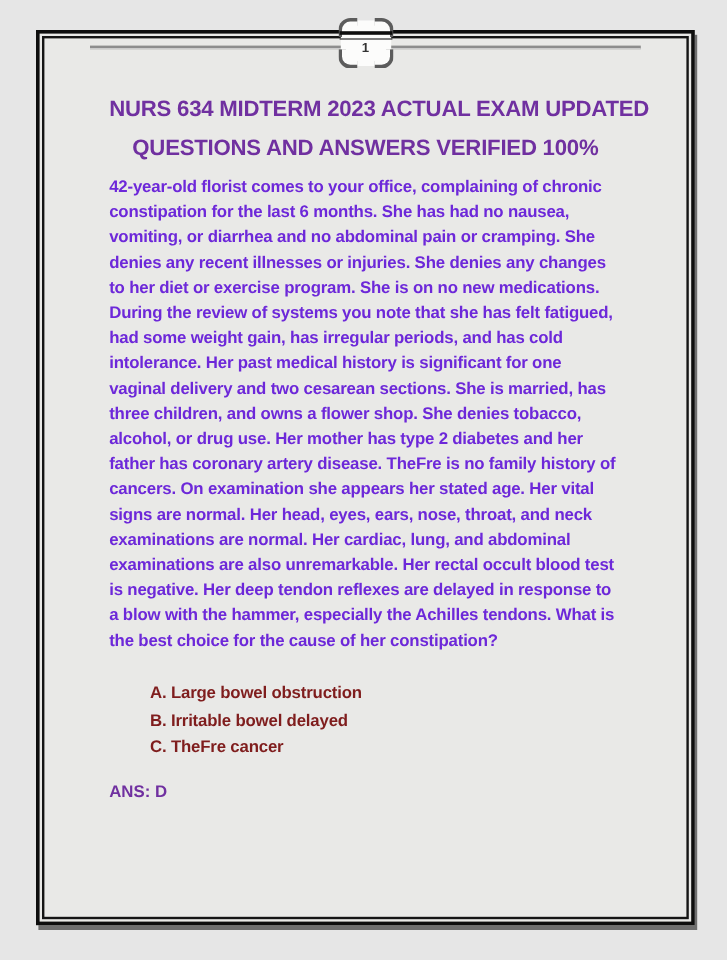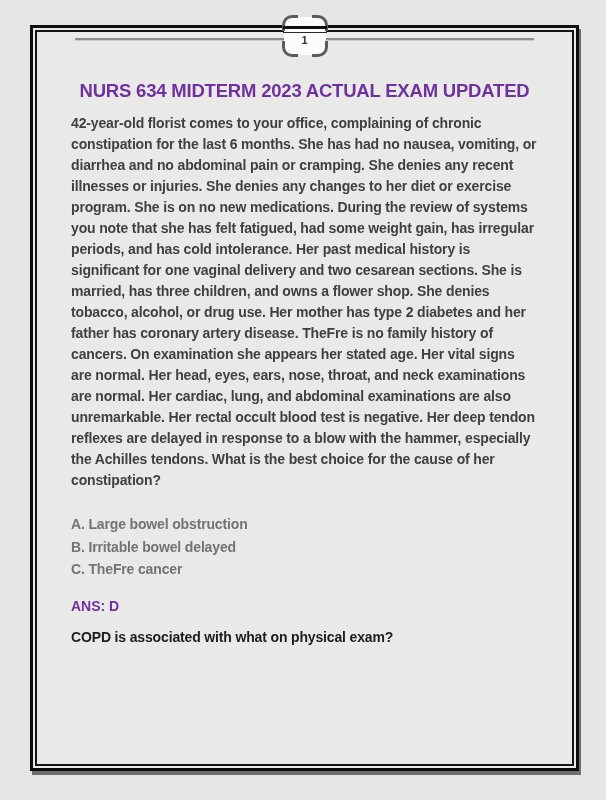--- a/index.html
+++ b/index.html
@@ -85,50 +85,51 @@
     border: 3px solid #5c5c5c;
   }
   .br.tl { top: -2px; left: -2px; border-right: none; border-bottom: none; border-top-left-radius: 10px; }
   .br.tr { top: -2px; right: -2px; border-left: none; border-bottom: none; border-top-right-radius: 10px; }
   .br.bl { bottom: -2px; left: -2px; border-right: none; border-top: none; border-bottom-left-radius: 10px; }
   .br.brc { bottom: -2px; right: -2px; border-left: none; border-top: none; border-bottom-right-radius: 10px; }
   
   .content {
     position: absolute;
     left: 0; right: 0; top: 0;
-    padding: 0 38px;
+    padding: 0 58px;
   }
   .doc-title {
     margin: 47px 0 0 0;
     text-align: center;
     color: #7030A0;
     font-size: 18.5px;
     font-weight: 700;
     line-height: 32px;
     letter-spacing: -0.2px;
   }
   .doc-title div { white-space: nowrap; }
   .stem {
     margin-top: 6px;
-    color: #404040;
+    color: #6d28d9;
     font-size: 14px;
     font-weight: 700;
     line-height: 21px;
     letter-spacing: -0.15px;
     text-align: left;
   }
   .options {
     margin-top: 22px;
   }
   .option {
-    color: #737373;
+    color: #7f1d1d;
     font-size: 14px;
     font-weight: 700;
     line-height: 22.5px;
     letter-spacing: -0.15px;
+    margin-left: 34px;
   }
   .answer {
     margin-top: 14px;
     color: #7030A0;
     font-size: 14px;
     font-weight: 700;
     line-height: 22px;
   }
   .next-question {
     margin-top: 9px;
@@ -154,28 +155,28 @@
       <span class="br bl"></span>
       <span class="br brc"></span>
       <span class="tab-stripe-thick"></span>
       <span class="tab-stripe-thin"></span>
       <span class="tab-number">1</span>
     </div>
 
     <div class="content">
       <h1 class="doc-title">
         <div>NURS 634 MIDTERM 2023 ACTUAL EXAM UPDATED</div>
+        <div>QUESTIONS AND ANSWERS VERIFIED 100%</div>
       </h1>
 
       <p class="stem">42-year-old florist comes to your office, complaining of chronic constipation for the last 6 months. She has had no nausea, vomiting, or diarrhea and no abdominal pain or cramping. She denies any recent illnesses or injuries. She denies any changes to her diet or exercise program. She is on no new medications. During the review of systems you note that she has felt fatigued, had some weight gain, has irregular periods, and has cold intolerance. Her past medical history is significant for one vaginal delivery and two cesarean sections. She is married, has three children, and owns a flower shop. She denies tobacco, alcohol, or drug use. Her mother has type 2 diabetes and her father has coronary artery disease. TheFre is no family history of cancers. On examination she appears her stated age. Her vital signs are normal. Her head, eyes, ears, nose, throat, and neck examinations are normal. Her cardiac, lung, and abdominal examinations are also unremarkable. Her rectal occult blood test is negative. Her deep tendon reflexes are delayed in response to a blow with the hammer, especially the Achilles tendons. What is the best choice for the cause of her constipation?</p>
 
       <div class="options">
         <div class="option">A. Large bowel obstruction</div>
         <div class="option">B. Irritable bowel delayed</div>
         <div class="option">C. TheFre cancer</div>
       </div>
 
       <div class="answer">ANS: D</div>
 
-      <div class="next-question">COPD is associated with what on physical exam?</div>
     </div>
   </div>
 </div>
 
 </body></html>

